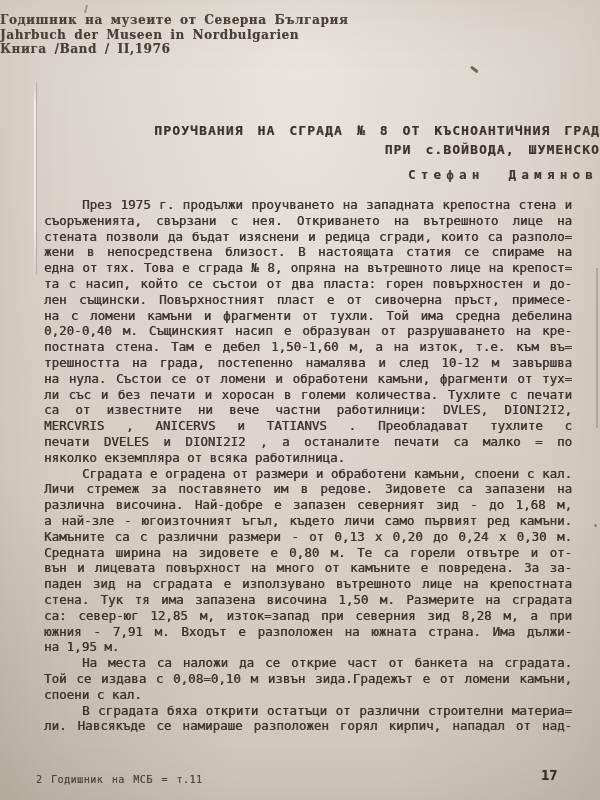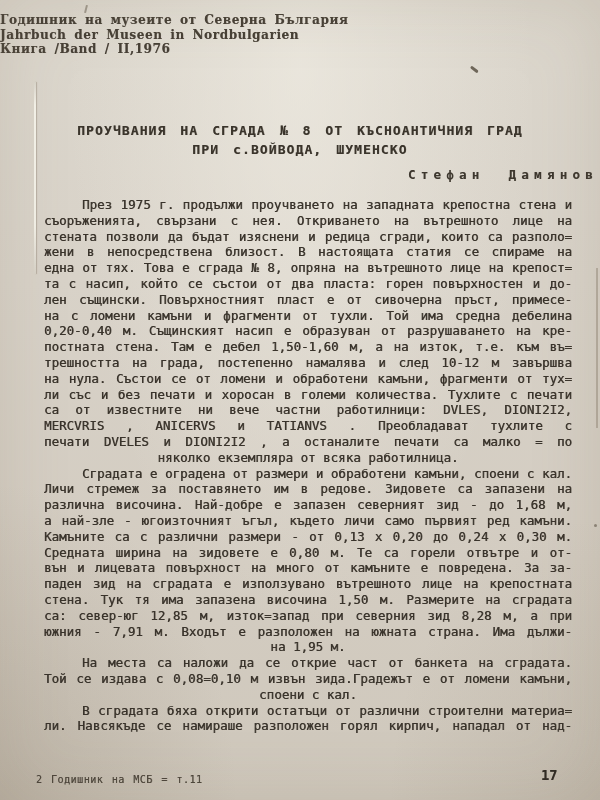--- a/index.html
+++ b/index.html
@@ -27,21 +27,21 @@
     font-family:"DejaVu Serif", serif;
     font-weight:bold;
     font-size:12px;line-height:14.5px;
     letter-spacing:0.6px;word-spacing:3px;
     color:#463f35;
     text-shadow:0.4px 0.4px 0.6px rgba(70,63,53,0.45);
   }
   
   .article-title{
     position:absolute;top:121px;left:0;width:600px;
-    text-align:center;
+    text-align:right;
     font-weight:bold;
     font-size:13px;line-height:19px;
     letter-spacing:1.1px;word-spacing:5px;
     color:#3a342b;
     text-shadow:0.4px 0.4px 0.6px rgba(58,52,43,0.5);
   }
   
   .article-author{
     position:absolute;top:167px;left:0;width:582px;
     text-align:right;
@@ -52,21 +52,21 @@
     text-shadow:0.3px 0.3px 0.5px rgba(61,55,46,0.45);
     padding-left:16px;
   }
   
   .body-text{
     position:absolute;top:197px;left:44px;width:528px;
     font-size:12.5px;line-height:15.8px;
     color:#39332b;
     text-shadow:0.5px 0 0 rgba(57,51,43,0.75);
   }
-  .line{text-align:center;white-space:normal;}
+  .line{text-align:left;white-space:normal;}
   .line.just{text-align:justify;text-align-last:justify;}
   .line.indent{text-indent:38px;}
   
   .footer-signature{
     position:absolute;left:36px;top:774px;
     font-size:10px;letter-spacing:0.5px;word-spacing:2px;
     color:#4b443a;
     text-shadow:0.3px 0 0 rgba(75,68,58,0.6);
   }
   .footer-page-number{

